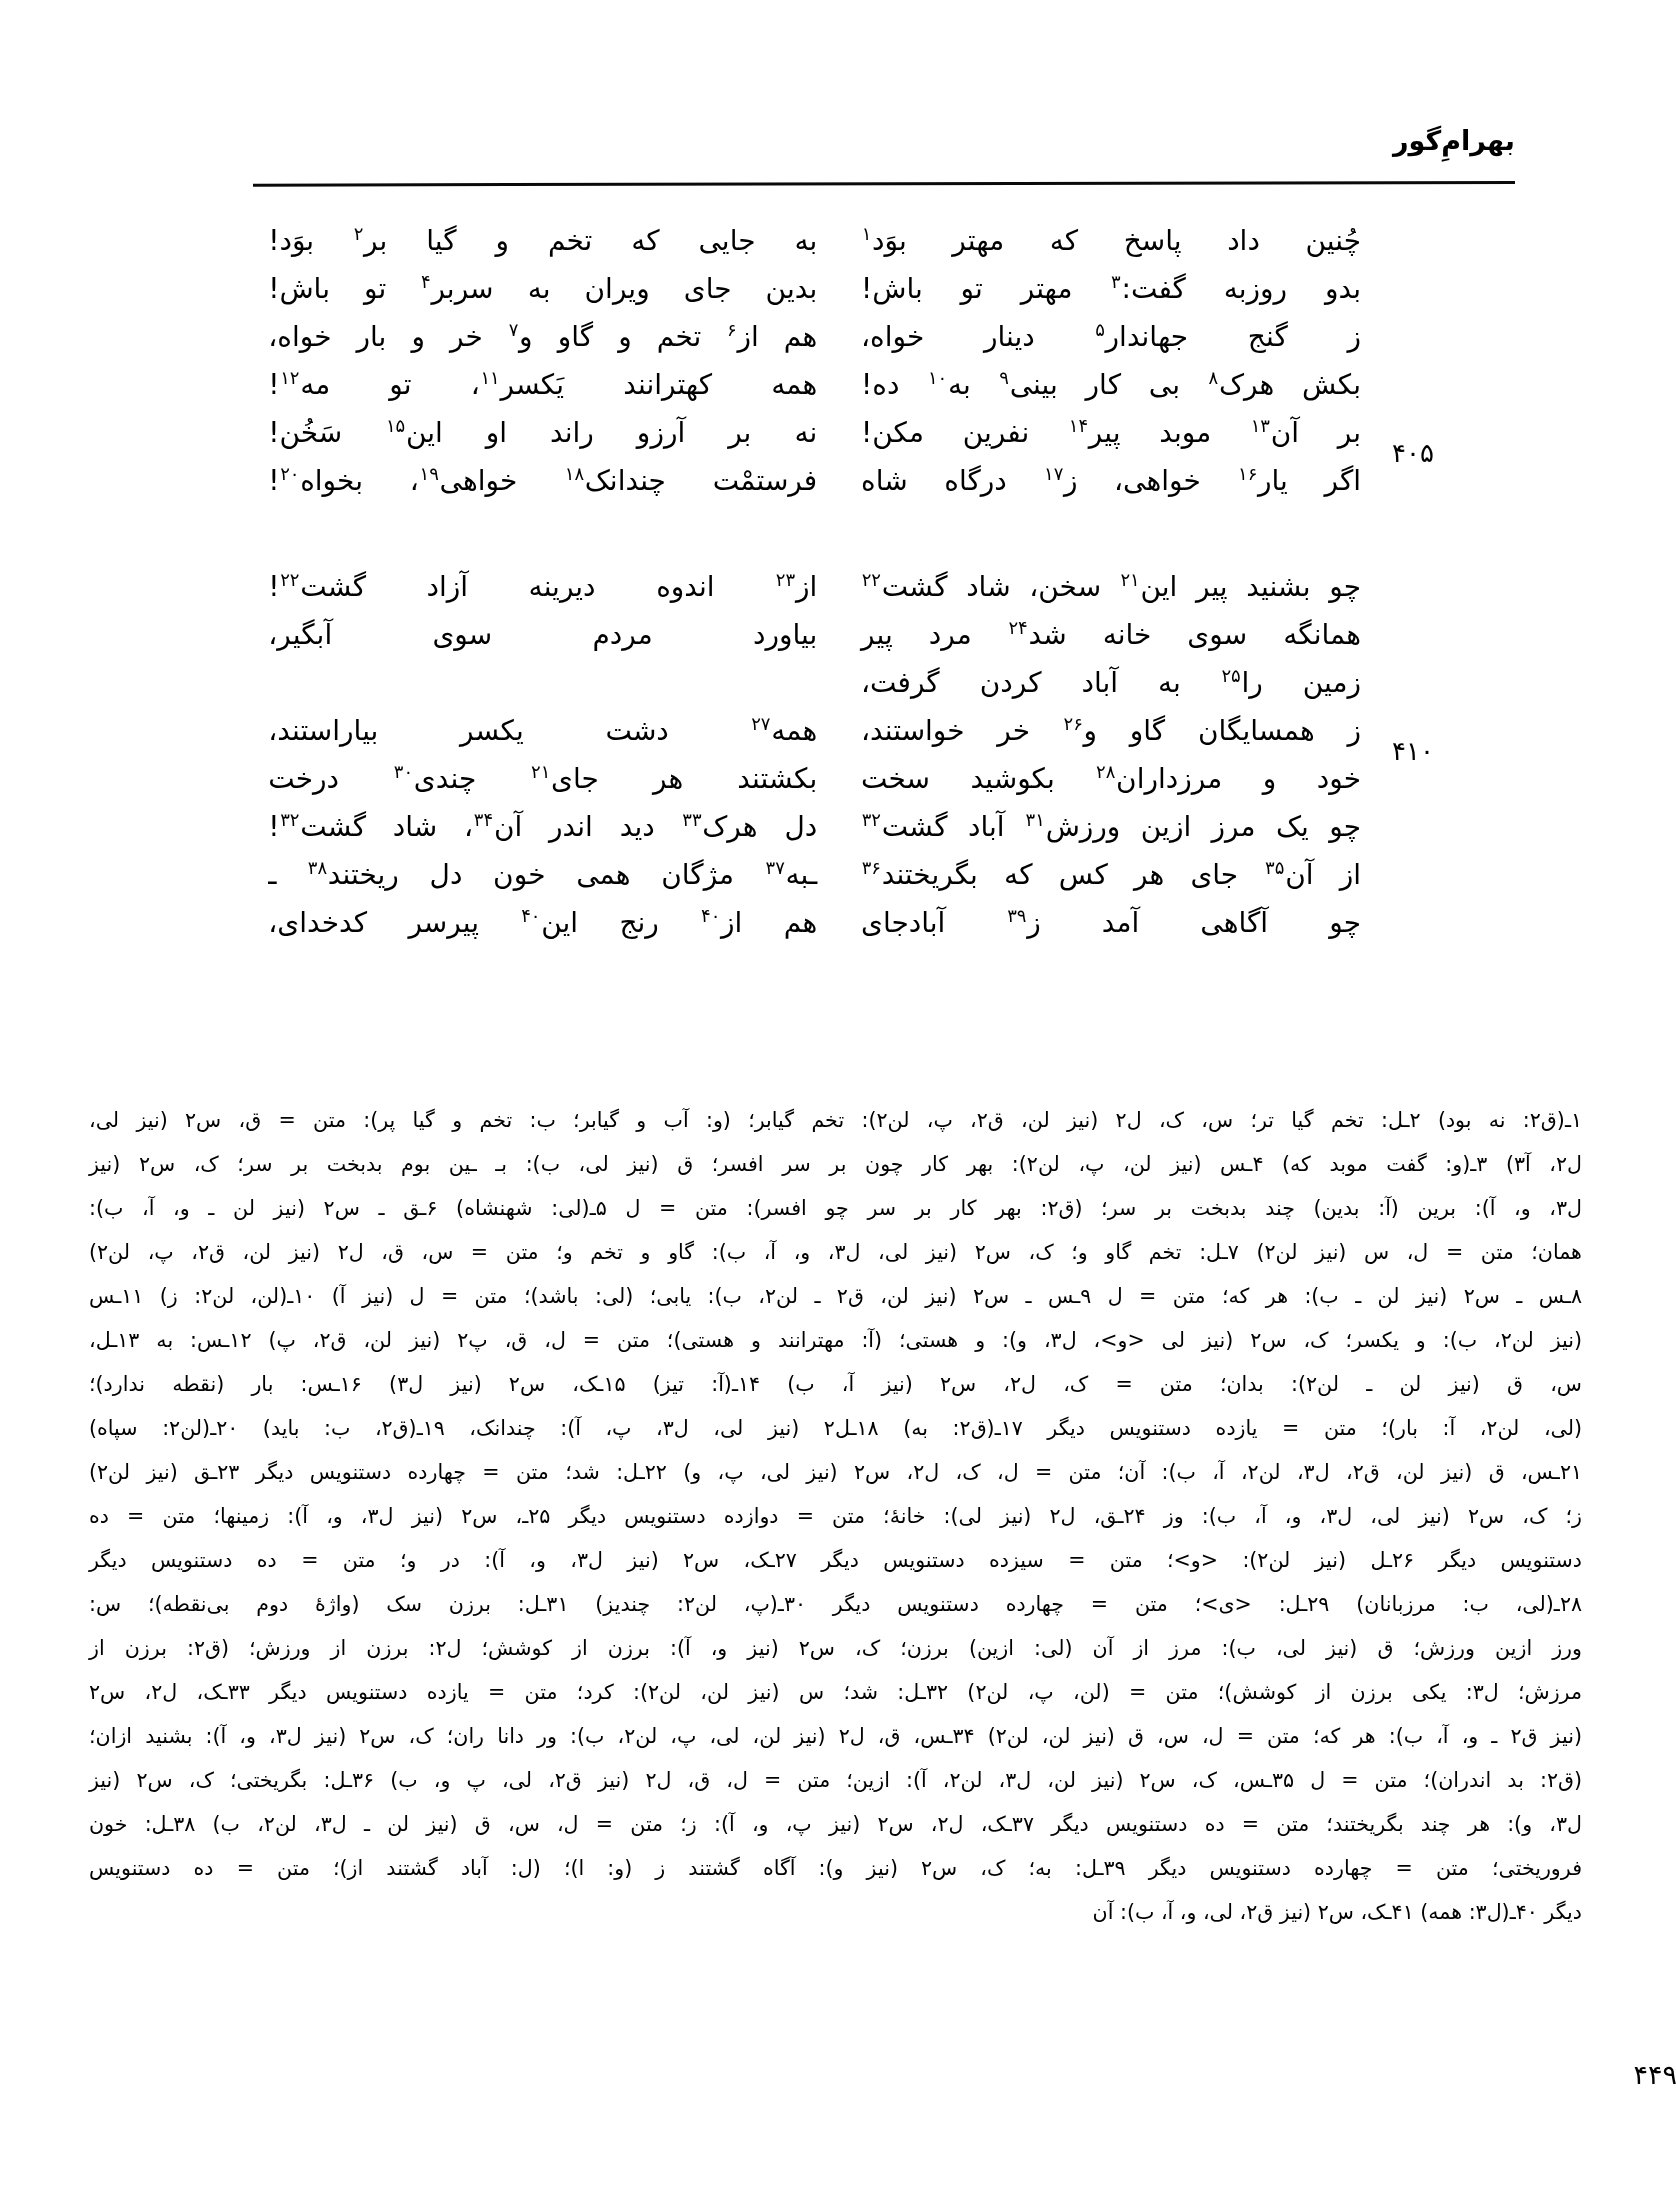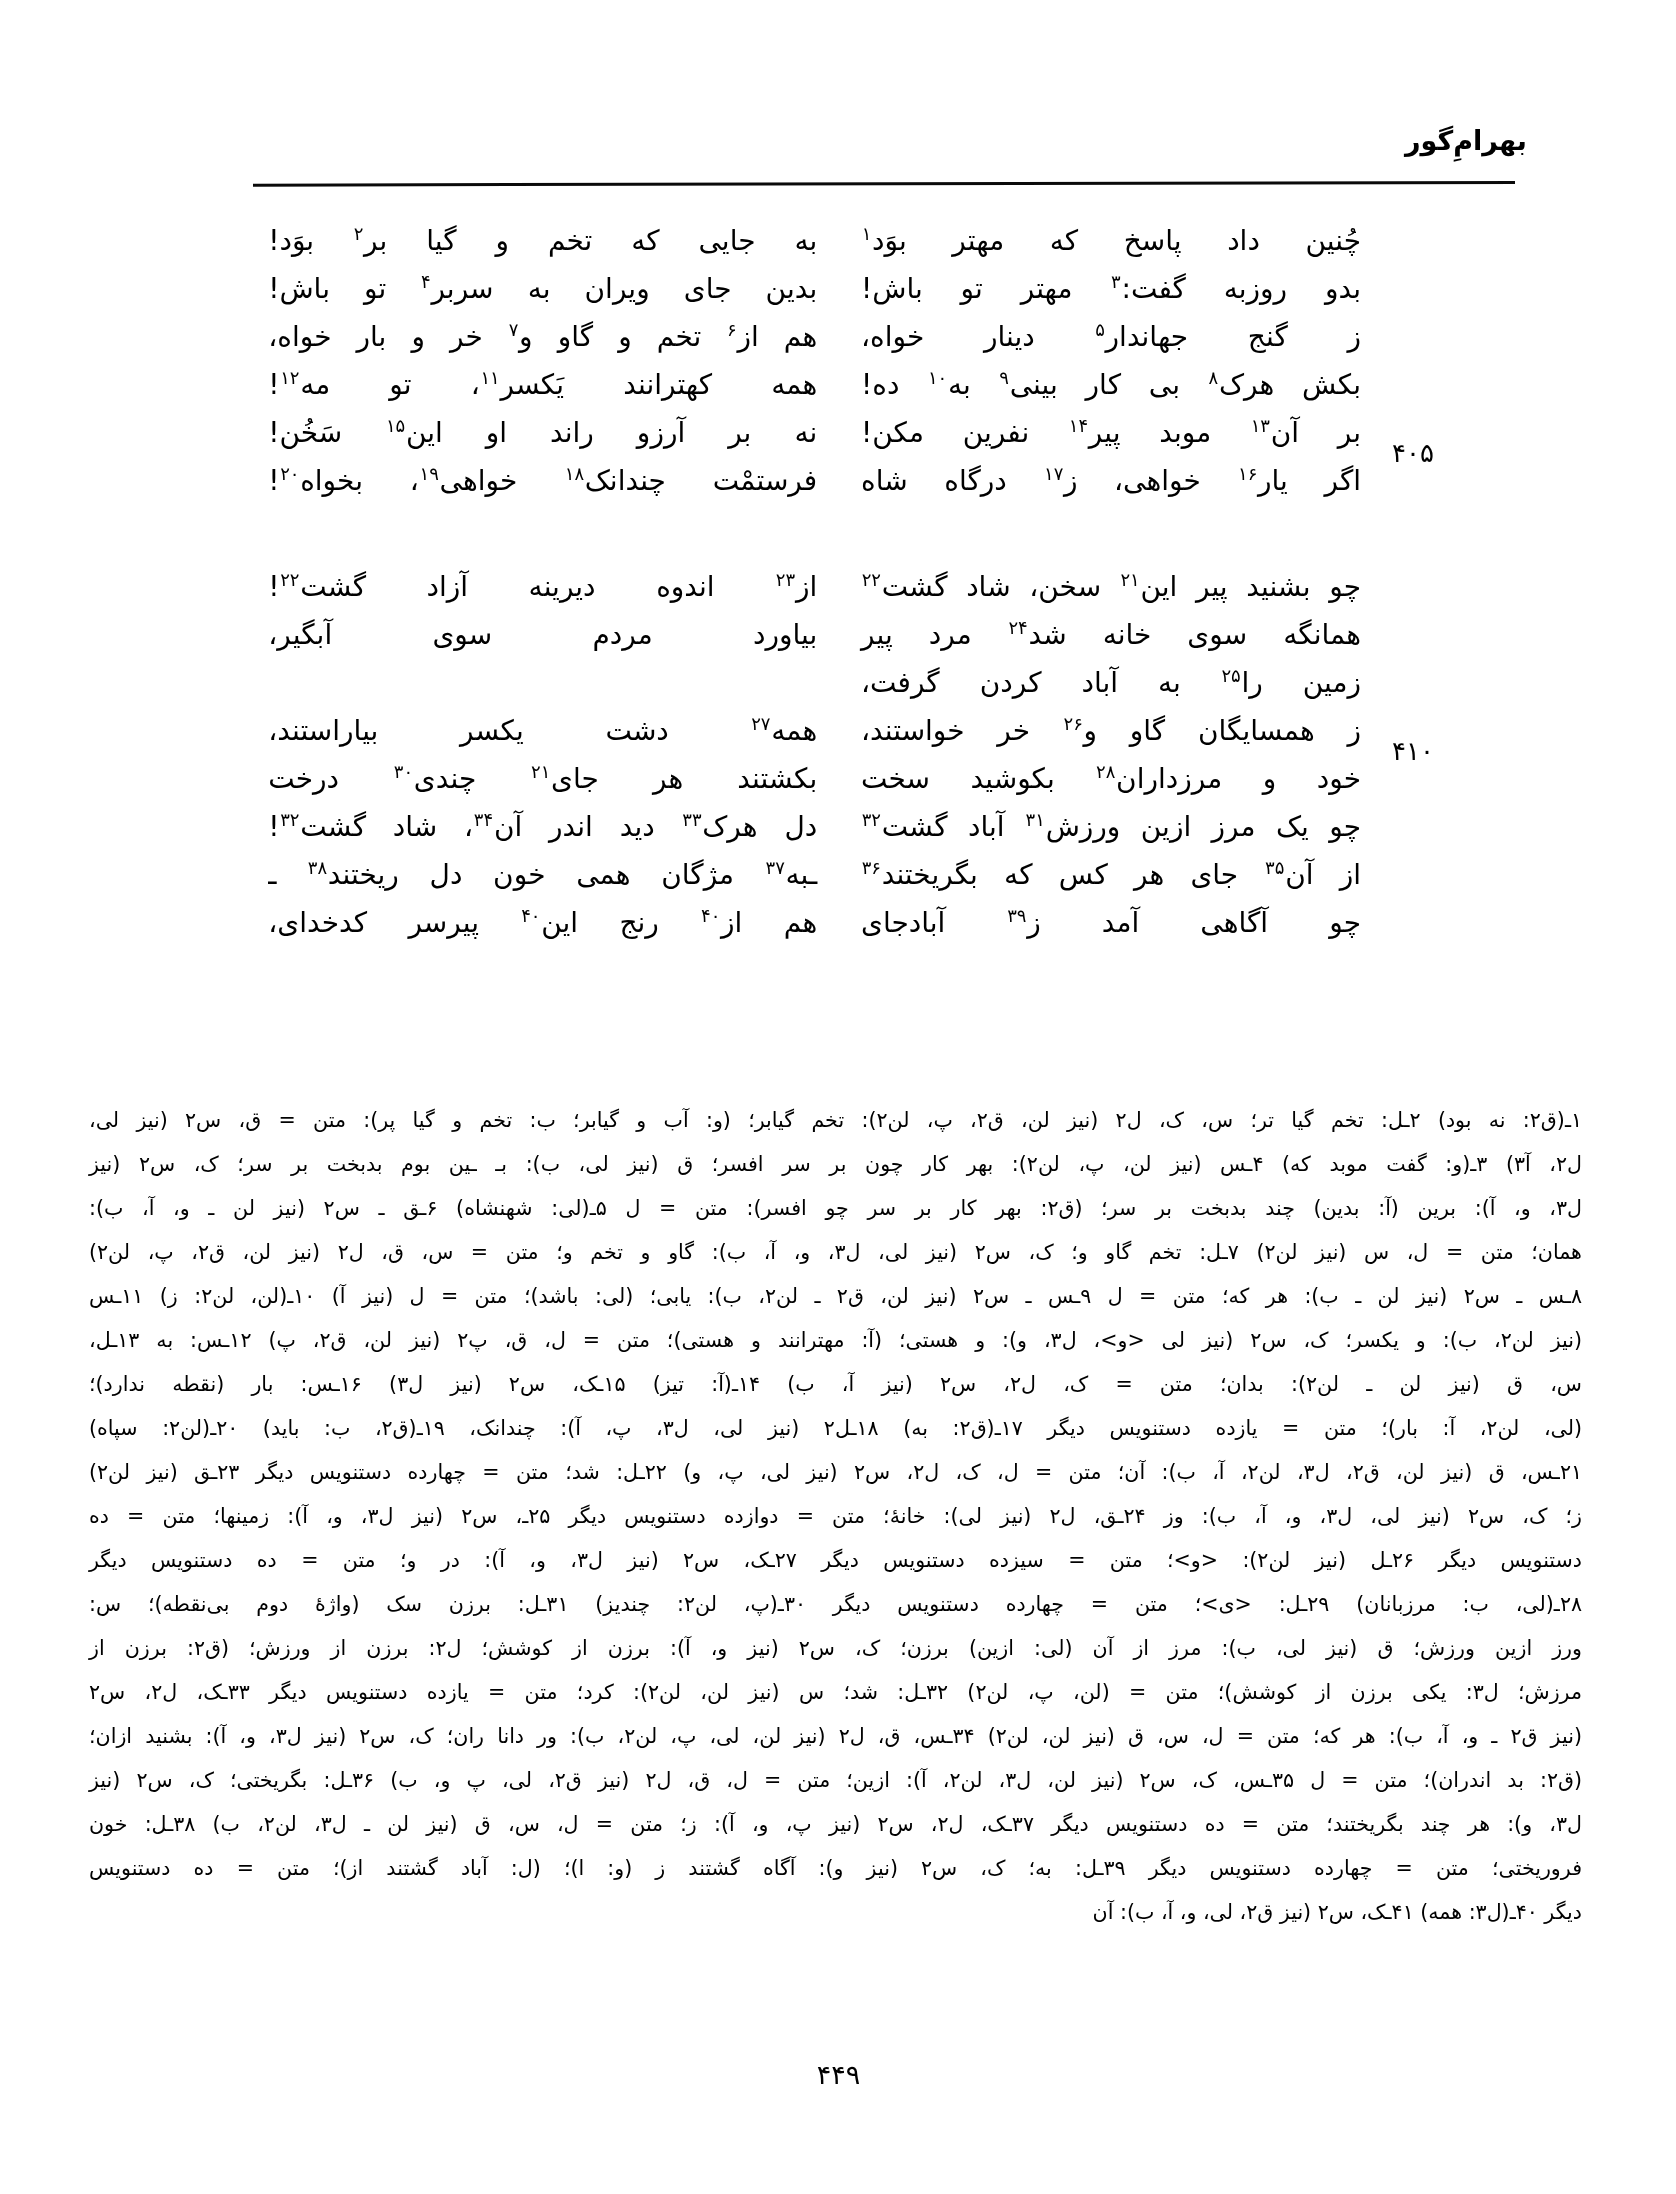--- a/index.html
+++ b/index.html
@@ -18,21 +18,21 @@
   .page{
     position:absolute;
     inset:0;
     background:#ffffff;
   }
 
   
   .runhead{
     position:absolute;
     top:125px;
-    right:150px;
+    right:162px;
     font-size:27px;
     font-weight:700;
     letter-spacing:0px;
     white-space:nowrap;
   }
   .rule{
     position:absolute;
     top:181px;
     right:162px;
     width:1262px;
@@ -123,21 +123,21 @@
     padding-right:0;
   }
   .app-line b{font-weight:400;}
 
   
   .folio{
     position:absolute;
     top:2059px;
     left:0;
     right:0;
-    text-align:center;
+    text-align:right;
     font-size:27px;
   }
 </style>
 </head>
 <body>
 
 <div class="page">
 
   <div class="runhead">بهرامِ‌گور</div>
   <div class="rule"></div>

